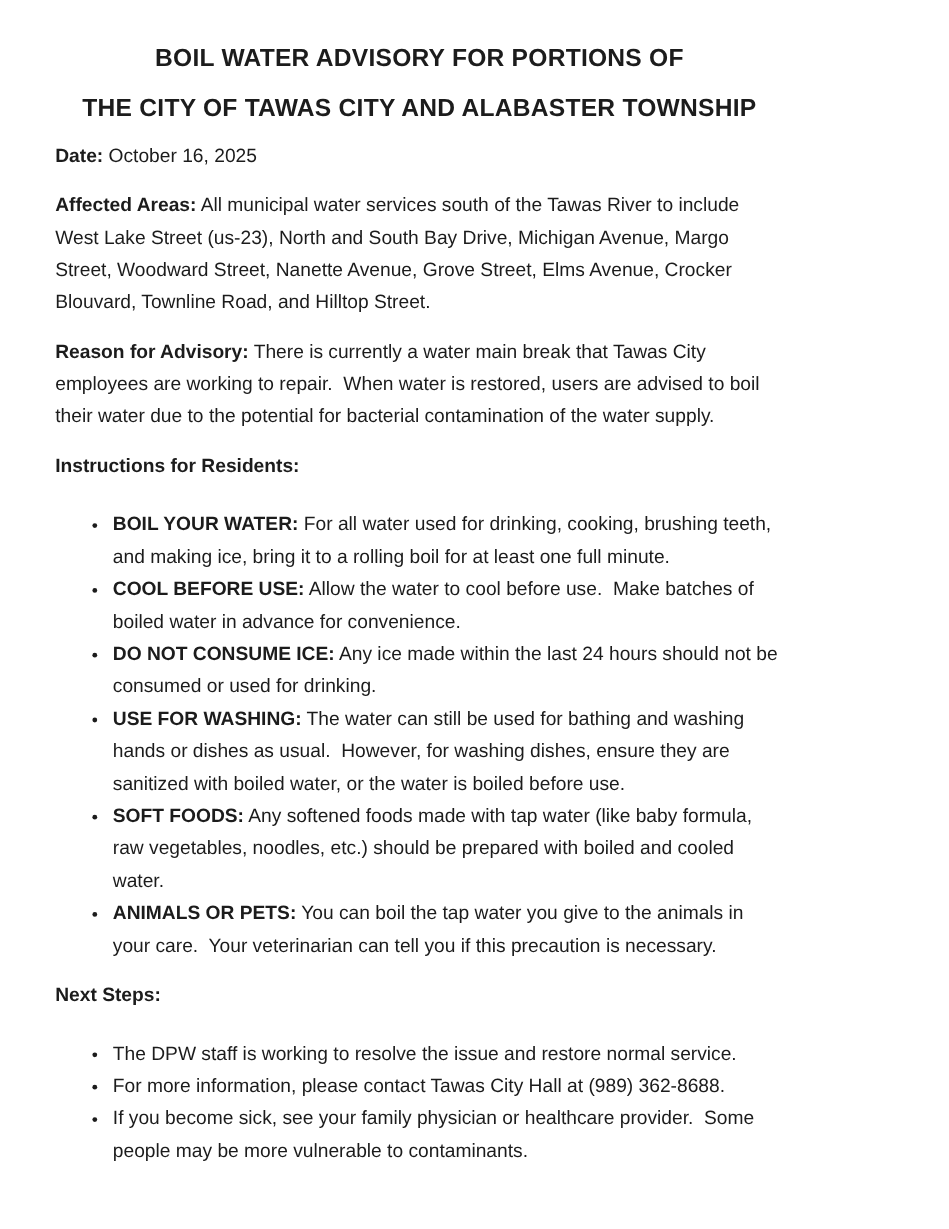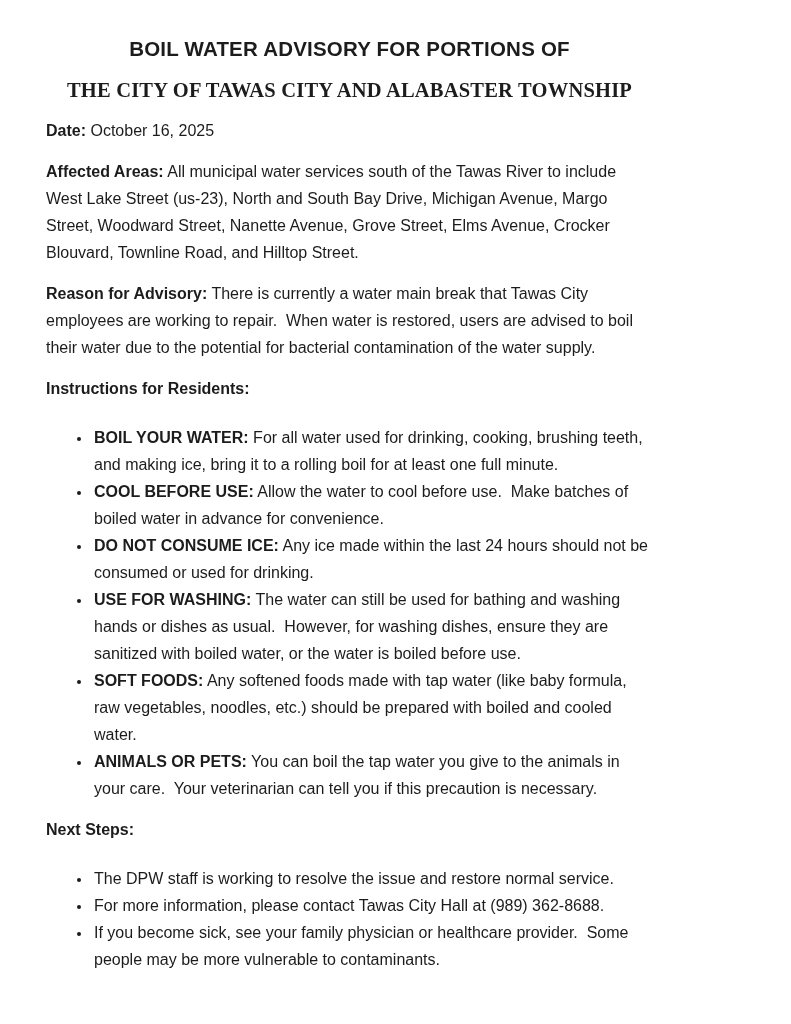--- a/index.html
+++ b/index.html
@@ -27,21 +27,20 @@
     font-size: 20.5px;
     line-height: 1.25;
     letter-spacing: 0.2px;
     margin: 0;
   }
   .doc-title .t-line {
     display: block;
   }
   .doc-title .t-line + .t-line {
     margin-top: 16px;
-    font-family: Liberation Serif, serif;
   }
   p.para {
     font-size: 16px;
     line-height: 27px;
     margin: 14px 0 0 0;
     white-space: pre-wrap;
   }
   p.para.first-after-title {
   }
   .b {

